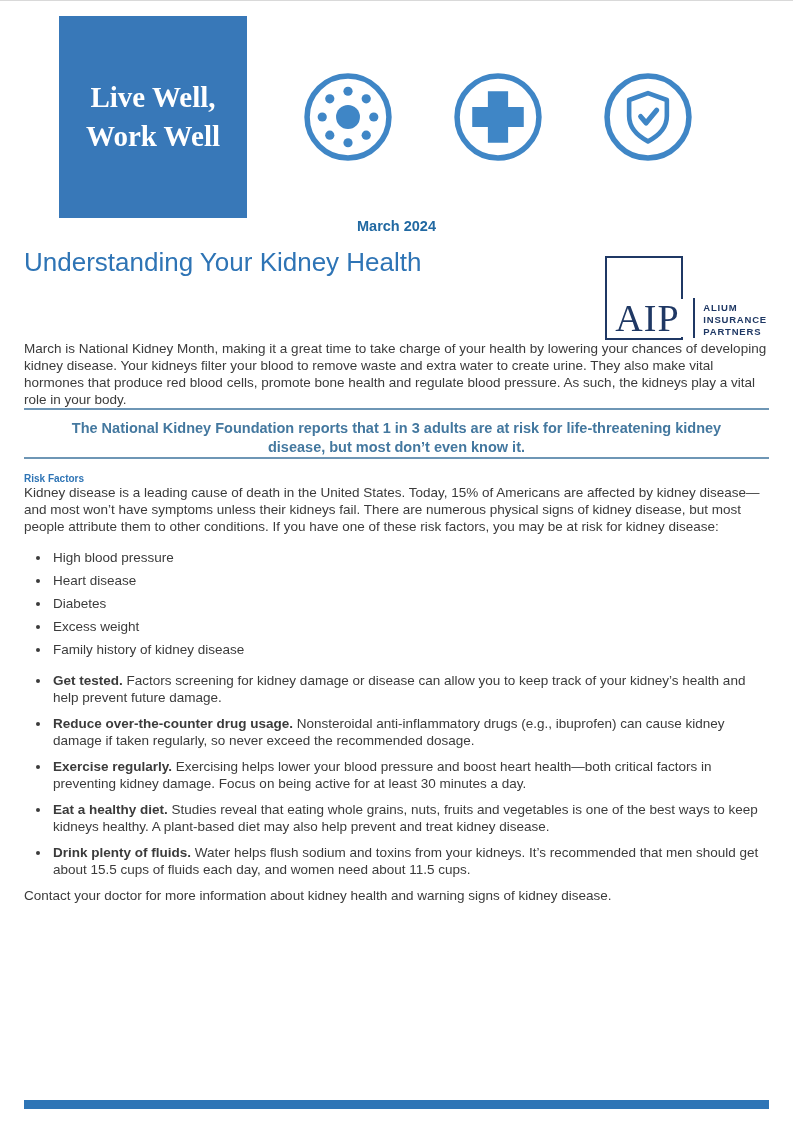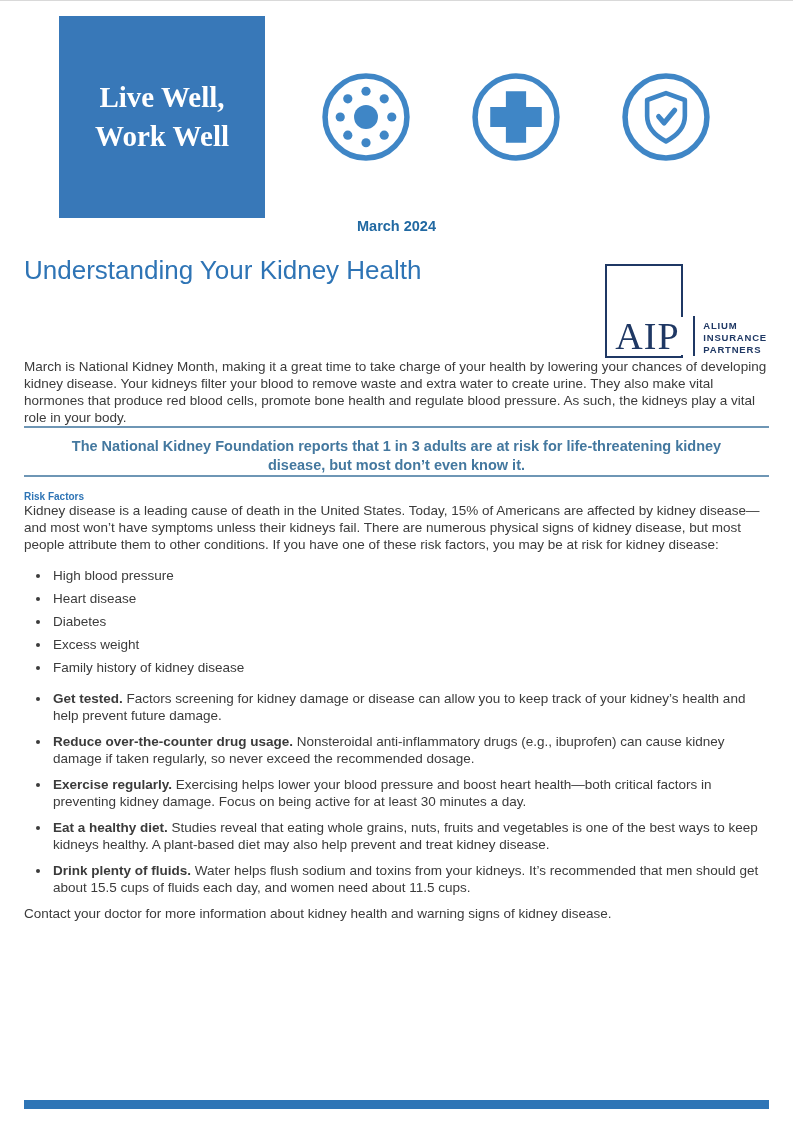--- a/index.html
+++ b/index.html
@@ -20,44 +20,44 @@
     position:relative;
     width:793px;height:1121px;
     margin:0 auto;background:#fff;
     border-top:1px solid #D9D9D9;
     padding:15px 24px 0 24px;
     overflow:hidden;
   }
   
   .masthead{display:flex;align-items:center;height:202px;}
   .banner{
-    width:206px;height:202px;margin-left:35px;
+    width:188px;height:202px;margin-left:35px;
     background:var(--banner-blue,#3878B8);
     display:flex;align-items:center;justify-content:center;
     text-align:center;
   }
   .banner-text{
     font-family:"Liberation Serif", serif;
     font-weight:700;font-size:29px;line-height:1.35;color:#ffffff;
   }
   .icon-row{display:flex;gap:58px;margin-left:55px;align-items:center;}
   .icon-row svg{display:block;}
   
   .issue-date{
     text-align:center;
     font-size:14.5px;font-weight:700;color:var(--date-blue,#2169A2);
   }
-  .title-row{display:flex;justify-content:space-between;align-items:flex-start;margin-top:22px;}
+  .title-row{display:flex;justify-content:space-between;align-items:flex-start;margin-top:14px;}
   h1.page-title{
     margin:0;font-size:26px;font-weight:400;line-height:1.15;
     color:var(--accent-blue,#2E74B5);
   }
   .aip-logo{display:flex;align-items:flex-end;margin-right:2px;margin-top:8px;}
   .logo-mark{
-    position:relative;width:78px;height:94px;
+    position:relative;width:78px;height:84px;
     border:2px solid var(--navy,#1F3864);
   }
   .logo-mono{
     position:absolute;left:8px;bottom:1px;
     font-family:"Liberation Serif", serif;
     font-size:38px;line-height:1;letter-spacing:1px;
     color:var(--navy,#1F3864);background:#fff;
     padding-right:4px;white-space:nowrap;
   }
   .logo-divider{

